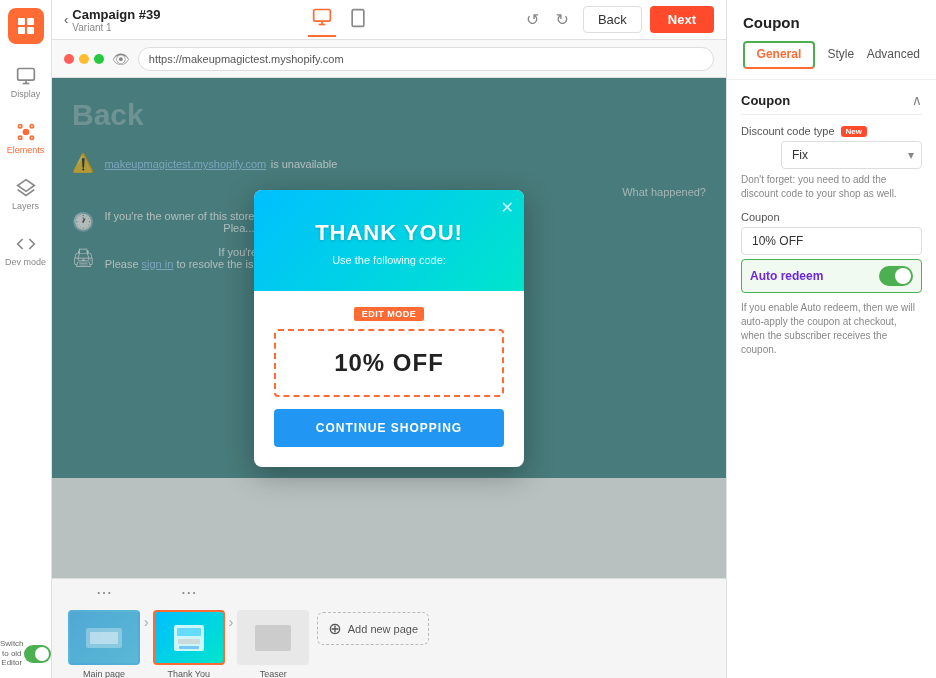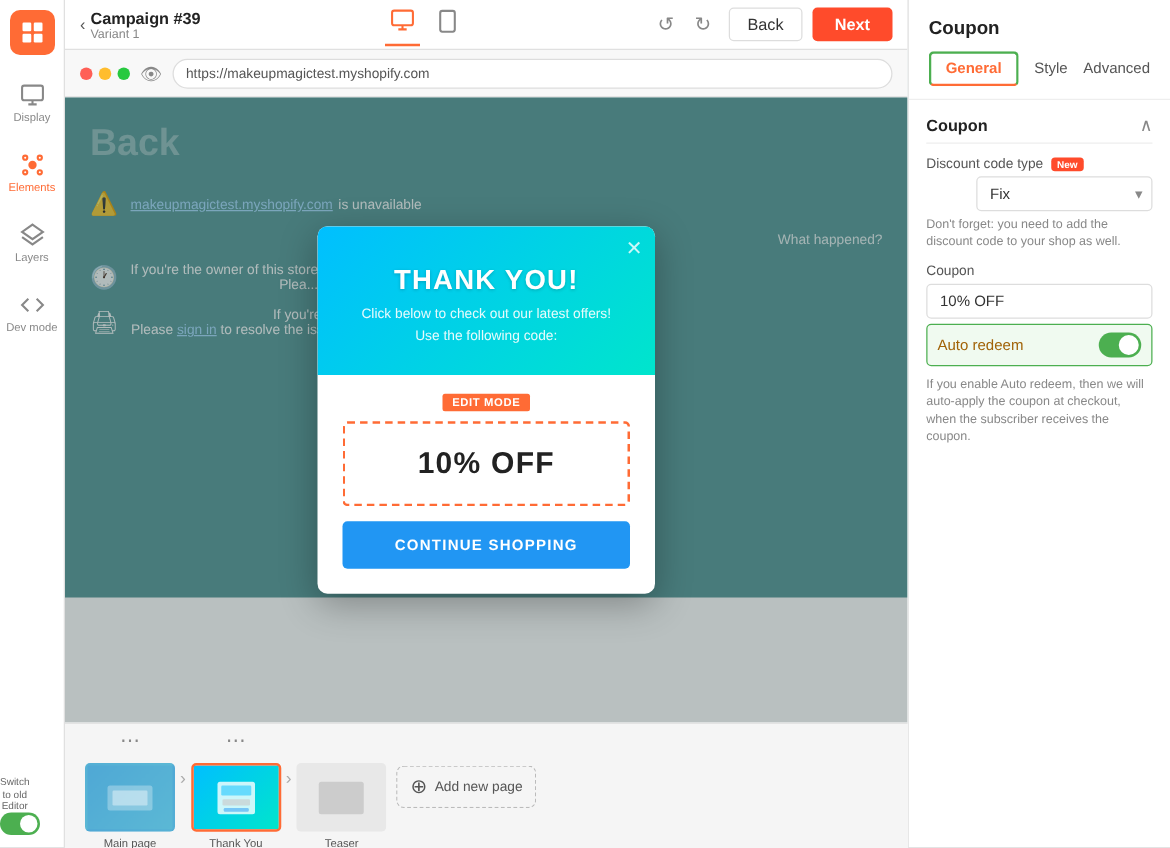--- a/index.html
+++ b/index.html
@@ -40,22 +40,22 @@
       border-radius: 6px;
       color: #888;
     }
     .sidebar-item.active { color: #ff6b35; }
     .sidebar-item svg { width: 20px; height: 20px; }
     .sidebar-item span { font-size: 9px; font-weight: 500; }
     .sidebar-bottom {
       margin-top: auto;
       width: 100%;
       display: flex;
-      flex-direction: column;
-      align-items: flex-start;
+      flex-direction: row;
+      align-items: center;
       padding-bottom: 10px;
       gap: 0;
     }
     .switch-label { font-size: 8px; color: #666; text-align: center; line-height: 1.2; }
     .toggle-switch {
       width: 32px;
       height: 18px;
       background: #4CAF50;
       border-radius: 9px;
       position: relative;
@@ -432,22 +432,22 @@
       align-items: center;
       justify-content: space-between;
       background: #f0faf0;
       border: 1px solid #4CAF50;
       border-radius: 4px;
       padding: 6px 8px;
       margin-bottom: 8px;
     }
     .auto-redeem-label {
       font-size: 12px;
-      font-weight: 400;
-      color: #a16207;
+      font-weight: 700;
+      color: #6d28d9;
     }
     .toggle-on {
       width: 34px;
       height: 20px;
       background: #4CAF50;
       border-radius: 10px;
       position: relative;
       cursor: pointer;
     }
     .toggle-on::after {
@@ -653,21 +653,20 @@
         <span class="fake-icon">🖨</span>
         <div class="fake-text">If you're the owner of this store<br>Please <a class="fake-link">sign in</a> to resolve the issue, or <a class="fake-link">contact support</a>.</div>
       </div>
     </div>
 
     <div class="popup-overlay">
       <div class="popup">
         <div class="popup-header">
           <span class="popup-close">✕</span>
           <div class="popup-title">THANK YOU!</div>
-          <div class="popup-subtitle">Click below to check out our latest offers!</div>
           <div class="popup-instruction">Use the following code:</div>
         </div>
         <div class="popup-body">
           <div class="edit-mode-badge">EDIT MODE</div>
           <div class="coupon-box">
             <div class="coupon-code">10% OFF</div>
           </div>
           <button class="continue-btn">CONTINUE SHOPPING</button>
         </div>
       </div>

